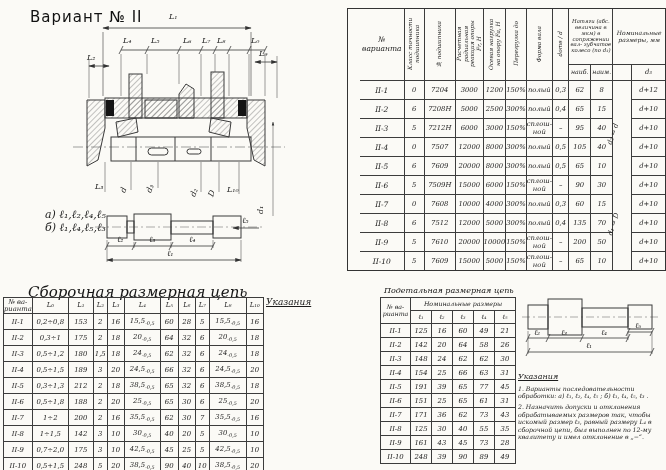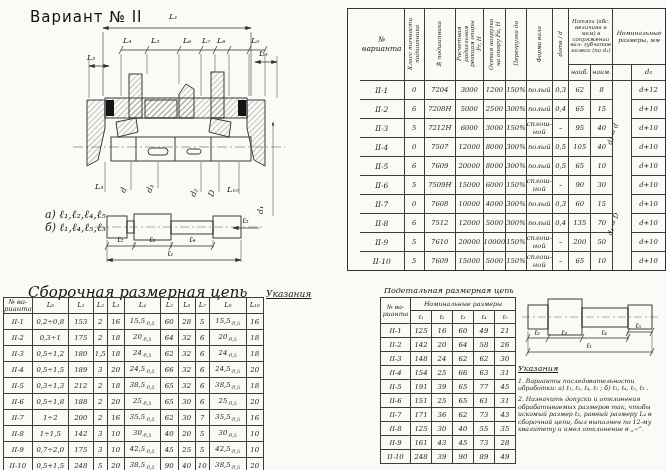--- a/index.html
+++ b/index.html
@@ -50,21 +50,21 @@
   .t-asm table{border:1.4px solid #333;}
 
   
   .t-det{left:380px;top:297px;}
   .t-det th{font-size:6.3px;height:12px;line-height:1;}
   .t-det td{font-size:6.9px;height:13px;}
   .t-det table{border:1.4px solid #333;}
 
   
   .instr{position:absolute;font-style:italic;color:#1b1b1b;}
-  .instr .ititle{font-size:9px;text-decoration:underline;margin-bottom:3px;}
+  .instr .ititle{font-size:9px;text-decoration:underline;margin-bottom:3px;margin-top:8px;}
   .instr ol{margin:0;padding:0;list-style:none;}
   .instr li{margin:0 0 4px 0;}
   .i-mid{left:266px;top:289px;width:110px;font-size:7.2px;line-height:1.2;}
   .i-right{left:518px;top:364px;width:146px;font-size:6.2px;line-height:1.2;}
   .i-right .ititle{font-size:8px;}
 
   .ddraw{left:520px;top:290px;width:144px;height:74px;}
   .ddraw .dim{font-size:7.5px;}
 </style>
 </head>

